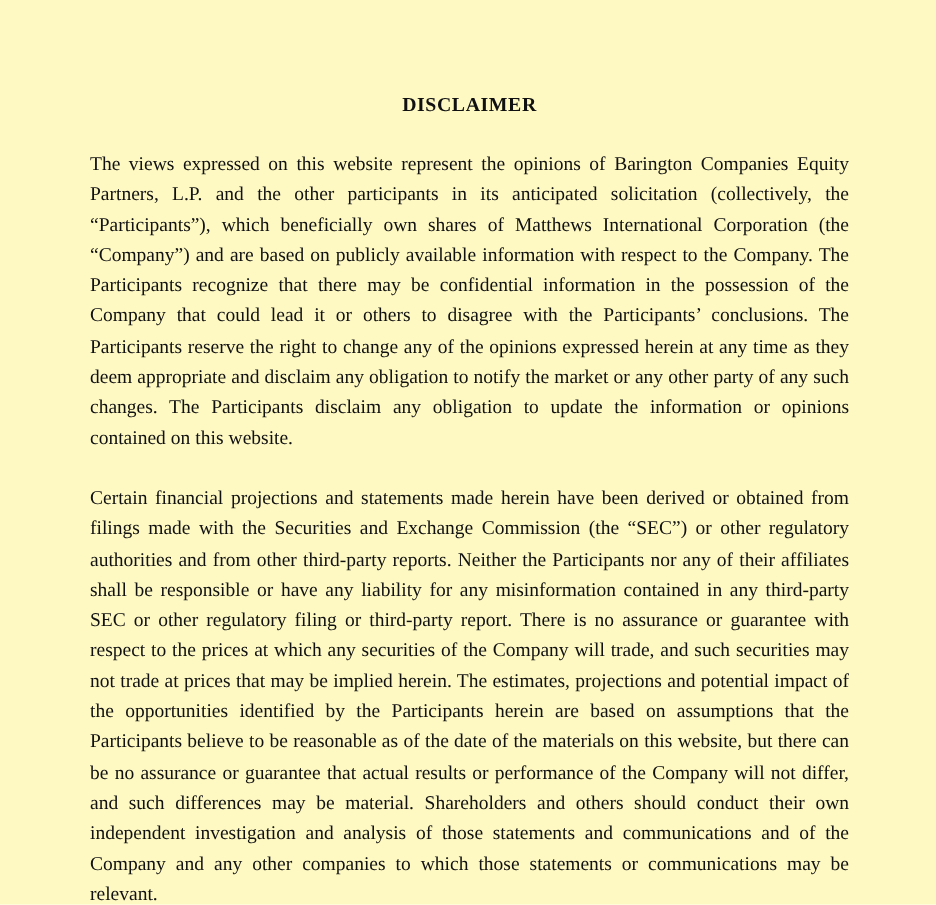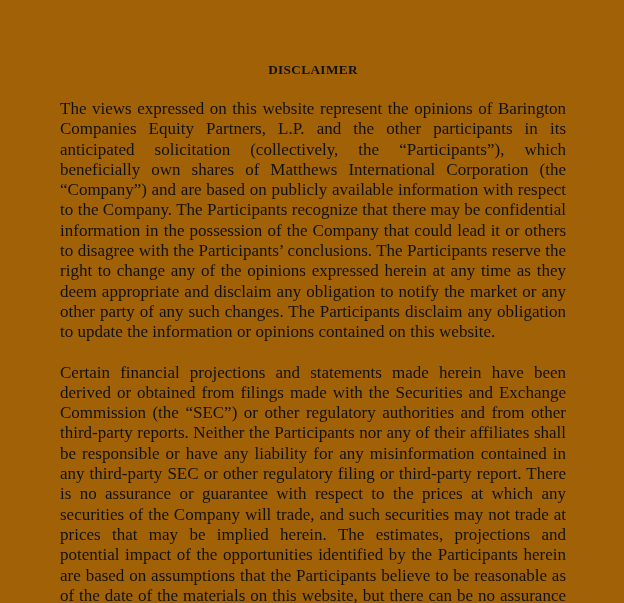--- a/index.html
+++ b/index.html
@@ -12,38 +12,38 @@
     height: 603px;
     overflow: hidden;
     font-family: "Liberation Serif", "DejaVu Serif", serif;
     color: #111111;
     -webkit-font-smoothing: antialiased;
   }
   .page {
     box-sizing: border-box;
     width: 624px;
     height: 603px;
-    background: #a16207;
+    background: #fef9c3;
     padding: 62px 58px 0 60px;
   }
   .doc-title {
     text-align: center;
     font-weight: bold;
     font-size: 13.2px;
     letter-spacing: 0.4px;
     margin: 0 0 21px 0;
     line-height: 16px;
   }
   .doc-body {
     display: block;
   }
   .para {
     text-align: justify;
     text-justify: inter-word;
-    font-size: 17px;
+    font-size: 13px;
     line-height: 20.3px;
     margin: 0 0 20px 0;
     text-indent: 0;
     hyphens: none;
     word-spacing: 0.1px;
   }
   .para:last-child {
     margin-bottom: 0;
   }
 </style>

